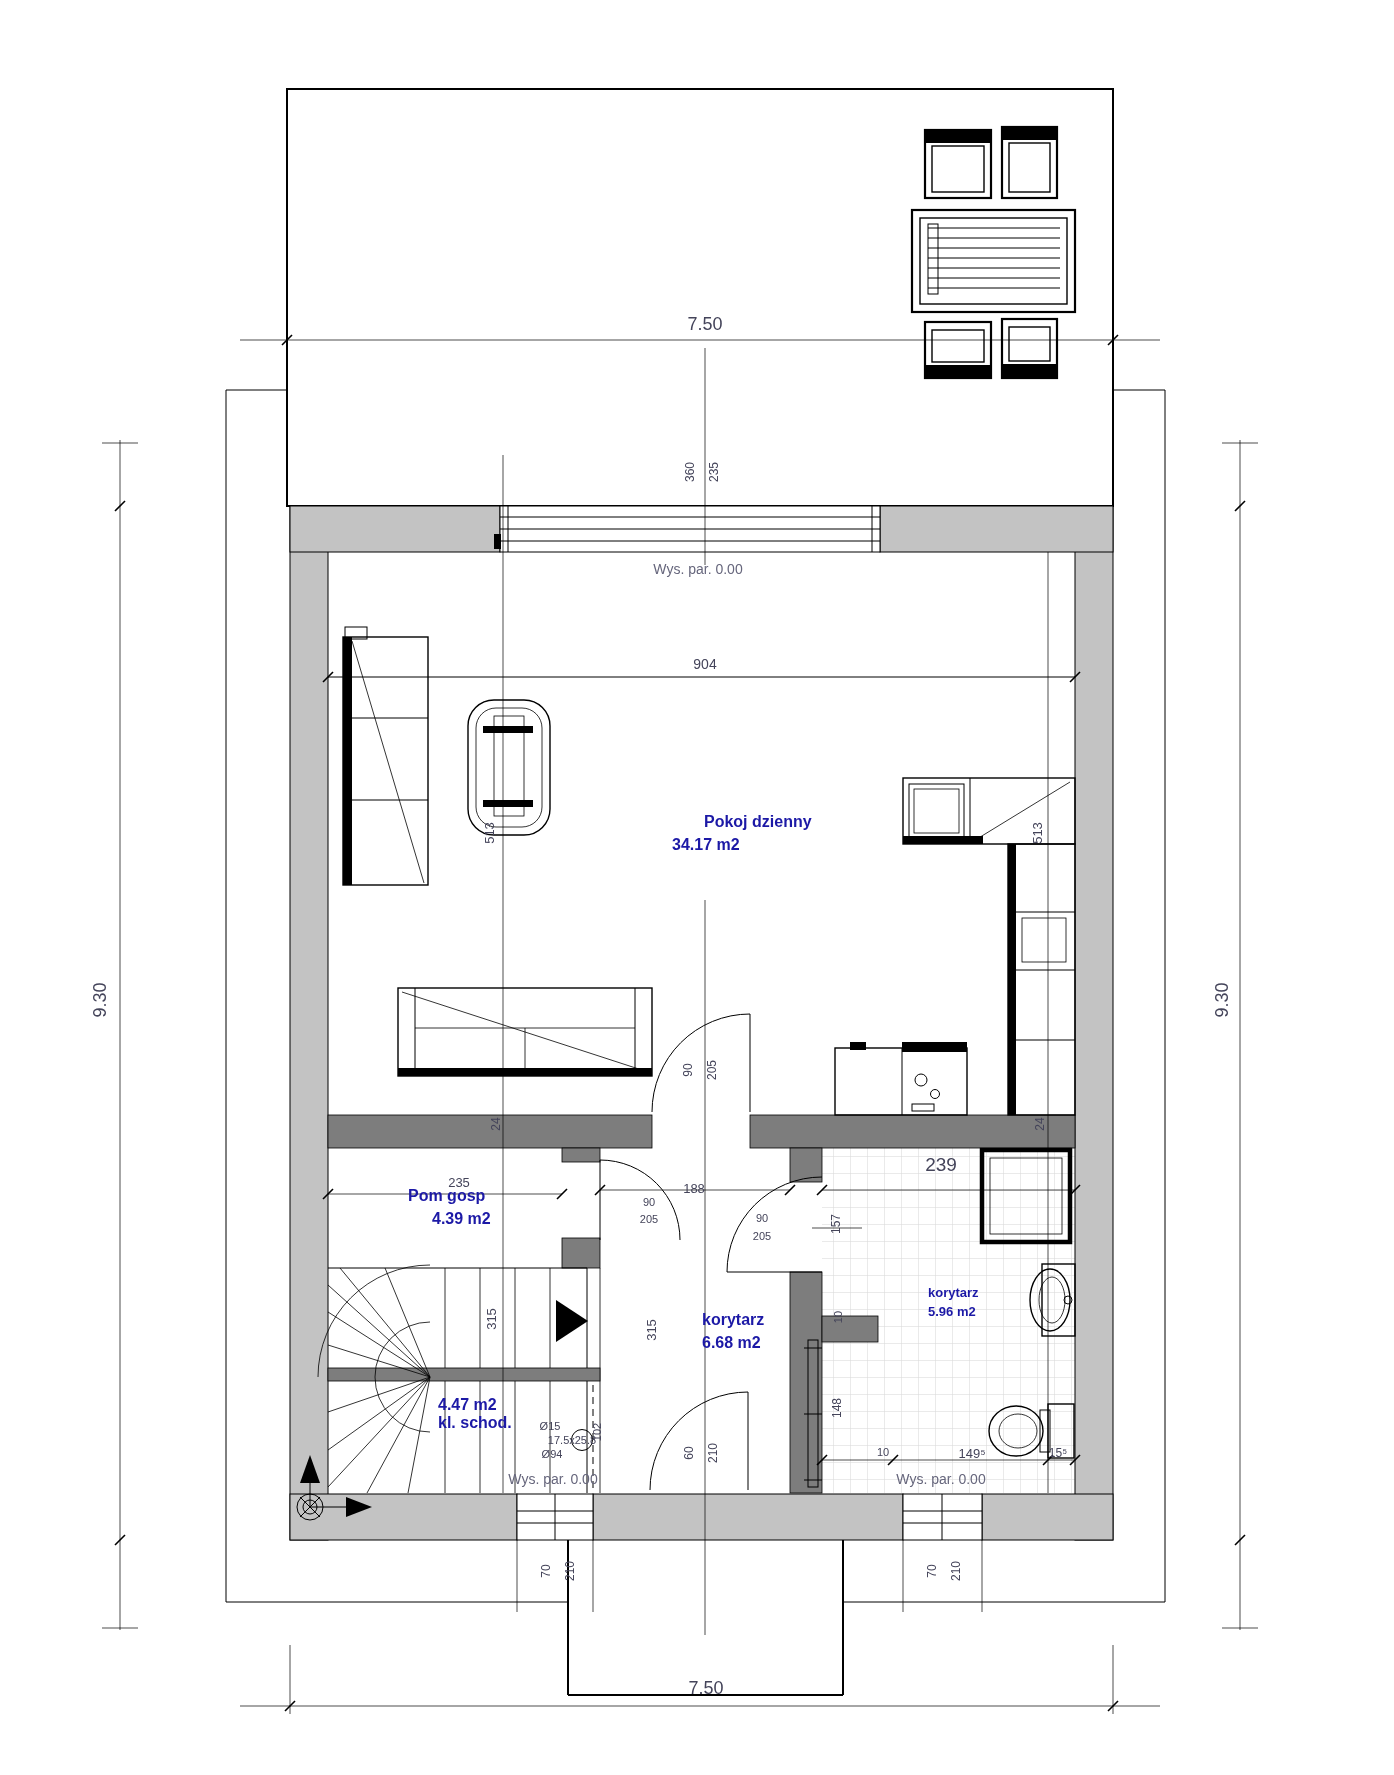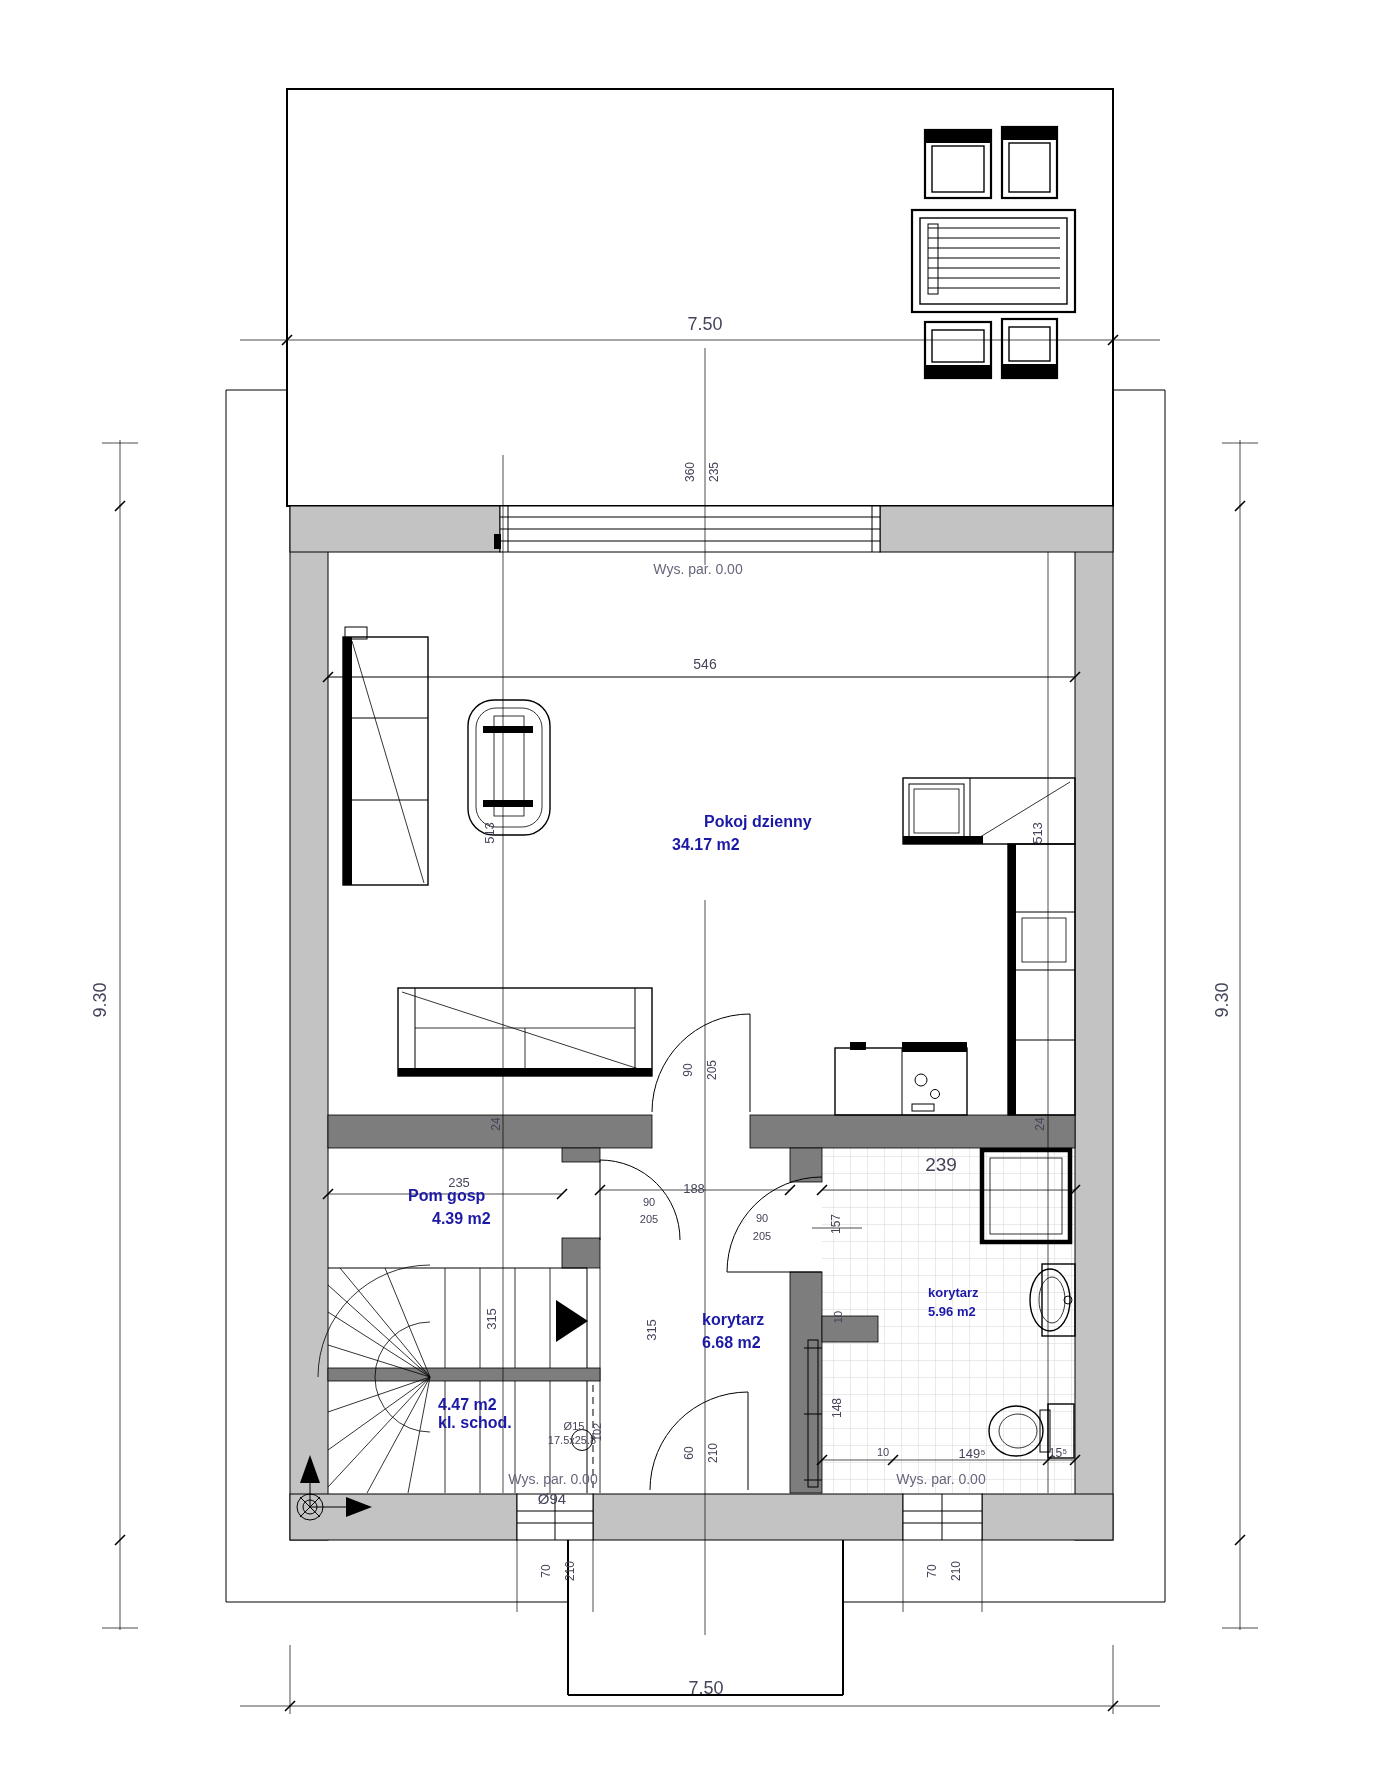--- a/index.html
+++ b/index.html
@@ -333,43 +333,43 @@
   </g>
 </svg>
 
 <div id="labels">
       <div class="lbl" style="left: 705px; top: 324px; font-size: 18px;">7.50</div>
       <div class="lbl" style="left: 706px; top: 1688px; font-size: 18px;">7.50</div>
       <div class="lbl rot" style="left: 100px; top: 1000px; font-size: 18px;">9.30</div>
       <div class="lbl rot" style="left: 1222px; top: 1000px; font-size: 18px;">9.30</div>
       <div class="lbl rot" style="left: 690px; top: 472px; font-size: 12px;">360</div>
       <div class="lbl rot" style="left: 714px; top: 472px; font-size: 12px;">235</div>
-      <div class="lbl" style="left: 705px; top: 664px; font-size: 14px;">546</div>
+      <div class="lbl" style="left: 705px; top: 664px; font-size: 14px;">904</div>
       <div class="lbl rot" style="left: 489px; top: 833px; font-size: 13px;">513</div>
       <div class="lbl rot" style="left: 1037px; top: 833px; font-size: 13px;">513</div>
       <div class="lbl rot" style="left: 496px; top: 1124px; font-size: 12px;">24</div>
       <div class="lbl rot" style="left: 1040px; top: 1124px; font-size: 12px;">24</div>
       <div class="lbl rot" style="left: 688px; top: 1070px; font-size: 12px;">90</div>
       <div class="lbl rot" style="left: 712px; top: 1070px; font-size: 12px;">205</div>
       <div class="lbl" style="left: 459px; top: 1182px; font-size: 13px;">235</div>
       <div class="lbl" style="left: 694px; top: 1182px; font-size: 13px; margin-top: 6px;">188</div>
       <div class="lbl" style="left: 649px; top: 1202px; font-size: 11px;">90</div>
       <div class="lbl" style="left: 649px; top: 1219px; font-size: 11px;">205</div>
       <div class="lbl" style="left: 762px; top: 1218px; font-size: 11px;">90</div>
       <div class="lbl" style="left: 762px; top: 1236px; font-size: 11px;">205</div>
       <div class="lbl rot" style="left: 836px; top: 1224px; font-size: 12px;">157</div>
       <div class="lbl" style="left: 941px; top: 1164px; font-size: 19px;">239</div>
       <div class="lbl rot" style="left: 491px; top: 1319px; font-size: 13px;">315</div>
       <div class="lbl rot" style="left: 651px; top: 1330px; font-size: 13px;">315</div>
       <div class="lbl rot" style="left: 838px; top: 1317px; font-size: 11px;">10</div>
       <div class="lbl rot" style="left: 837px; top: 1408px; font-size: 12px;">148</div>
       <div class="lbl rot" style="left: 597px; top: 1432px; font-size: 11px;">102</div>
-      <div class="lbl" style="left: 550px; top: 1426px; font-size: 11px; padding-left: 48px;">Ø15</div>
+      <div class="lbl" style="left: 550px; top: 1426px; font-size: 11px;">Ø15</div>
       <div class="lbl" style="left: 572px; top: 1440px; font-size: 11px;">17.5x25.8</div>
-      <div class="lbl" style="left: 552px; top: 1454px; font-size: 15px; margin-top: 44px;">Ø94</div>
+      <div class="lbl" style="left: 552px; top: 1454px; font-size: 11px;">Ø94</div>
       <div class="lbl rot" style="left: 689px; top: 1453px; font-size: 12px;">60</div>
       <div class="lbl rot" style="left: 713px; top: 1453px; font-size: 12px;">210</div>
       <div class="lbl" style="left: 883px; top: 1452px; font-size: 11px;">10</div>
       <div class="lbl" style="left: 972px; top: 1453px; font-size: 13px;">149⁵</div>
       <div class="lbl" style="left: 1058px; top: 1453px; font-size: 12px;">15⁵</div>
       <div class="lbl rot" style="left: 546px; top: 1571px; font-size: 12px;">70</div>
       <div class="lbl rot" style="left: 570px; top: 1571px; font-size: 12px;">210</div>
       <div class="lbl rot" style="left: 932px; top: 1571px; font-size: 12px;">70</div>
       <div class="lbl rot" style="left: 956px; top: 1571px; font-size: 12px;">210</div>
       <div class="room-name" style="left: 672px; top: 822px; font-size: 16px; margin-left: 32px;">Pokoj dzienny</div>

